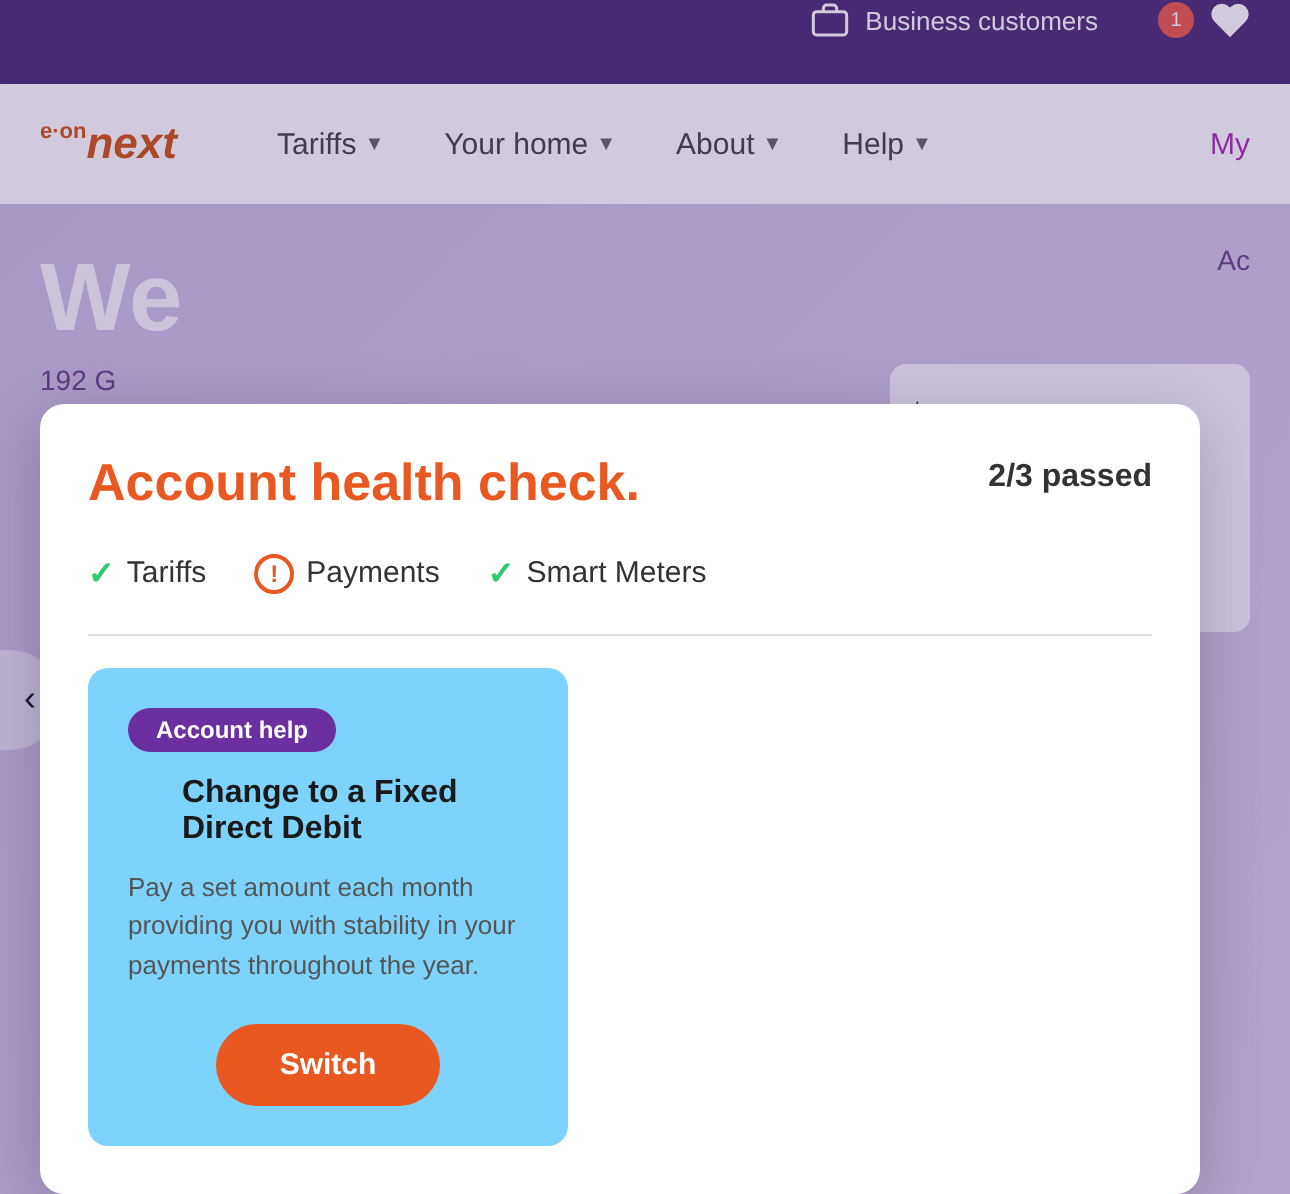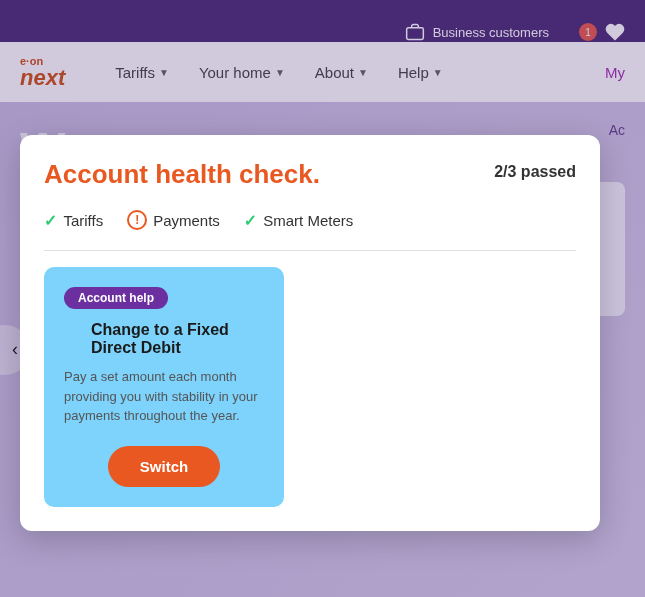--- a/index.html
+++ b/index.html
@@ -3,21 +3,21 @@
   <meta charset="utf-8">
   <style>
     * { box-sizing: border-box; margin: 0; padding: 0; }
     body { font-family: Arial, sans-serif; background: #e8e0f0; width: 645px; height: 597px; overflow: hidden; position: relative; }
 
     
     .top-bar {
       background: #3d1a6b;
       height: 42px;
       display: flex;
-      align-items: flex-end;
+      align-items: flex-start;
       justify-content: flex-end;
       padding: 0 20px;
       gap: 30px;
     }
     .top-bar-item {
       display: flex;
       align-items: center;
       gap: 8px;
       color: white;
       font-size: 13px;
@@ -46,21 +46,20 @@
       background: white;
       height: 60px;
       display: flex;
       align-items: center;
       padding: 0 20px;
       gap: 30px;
       box-shadow: 0 1px 3px rgba(0,0,0,0.1);
     }
     .logo {
       display: flex;
-      flex-direction: column;
       line-height: 1;
       margin-right: 20px;
     }
     .logo-eon { font-size: 11px; color: #cc4400; font-weight: bold; }
     .logo-next { font-size: 22px; color: #cc4400; font-weight: bold; font-style: italic; }
     .nav-item {
       display: flex;
       align-items: center;
       gap: 4px;
       font-size: 15px;
@@ -107,21 +106,21 @@
       font-size: 14px;
       color: #5a3080;
     }
 
     
     .overlay {
       position: absolute;
       top: 0; left: 0; right: 0; bottom: 0;
       background: rgba(100, 80, 140, 0.3);
       display: flex;
-      align-items: flex-start;
+      align-items: flex-end;
       justify-content: flex-start;
       padding: 135px 20px 0 20px;
       z-index: 10;
     }
 
     
     .modal {
       background: white;
       border-radius: 12px;
       padding: 24px;

